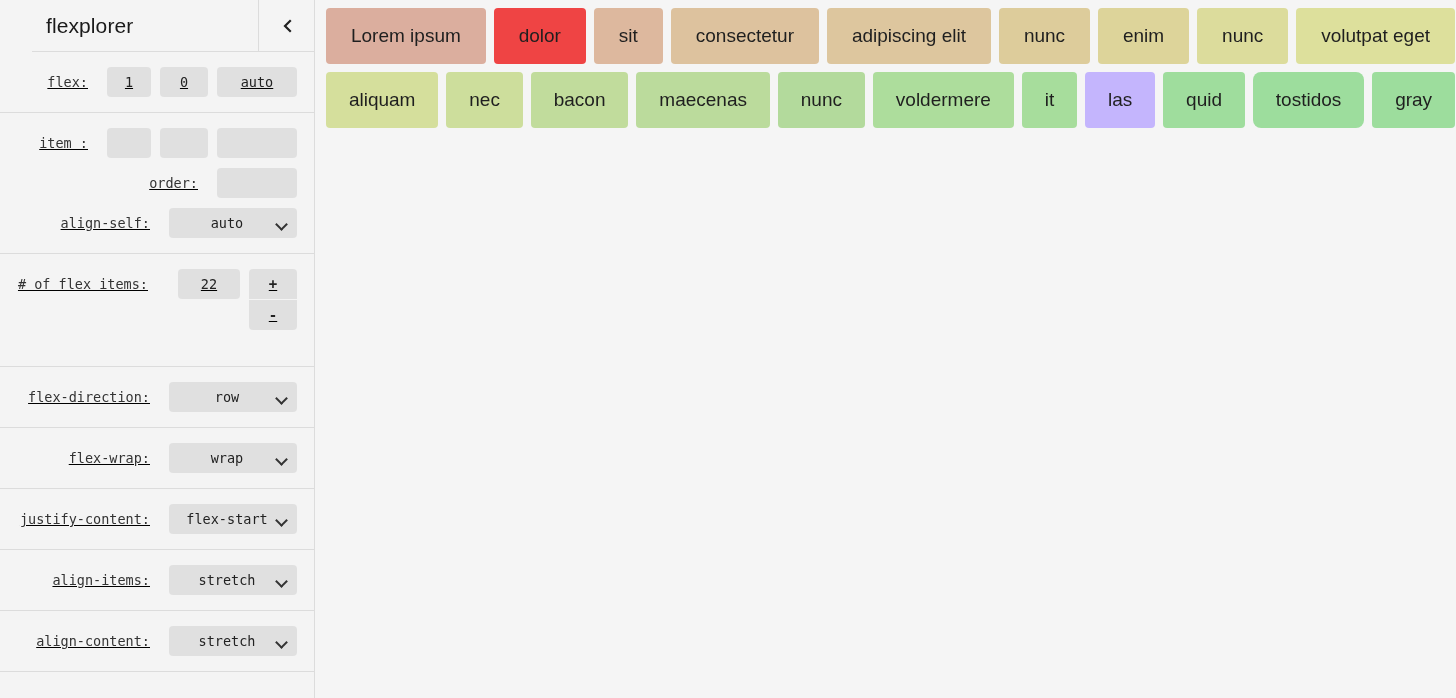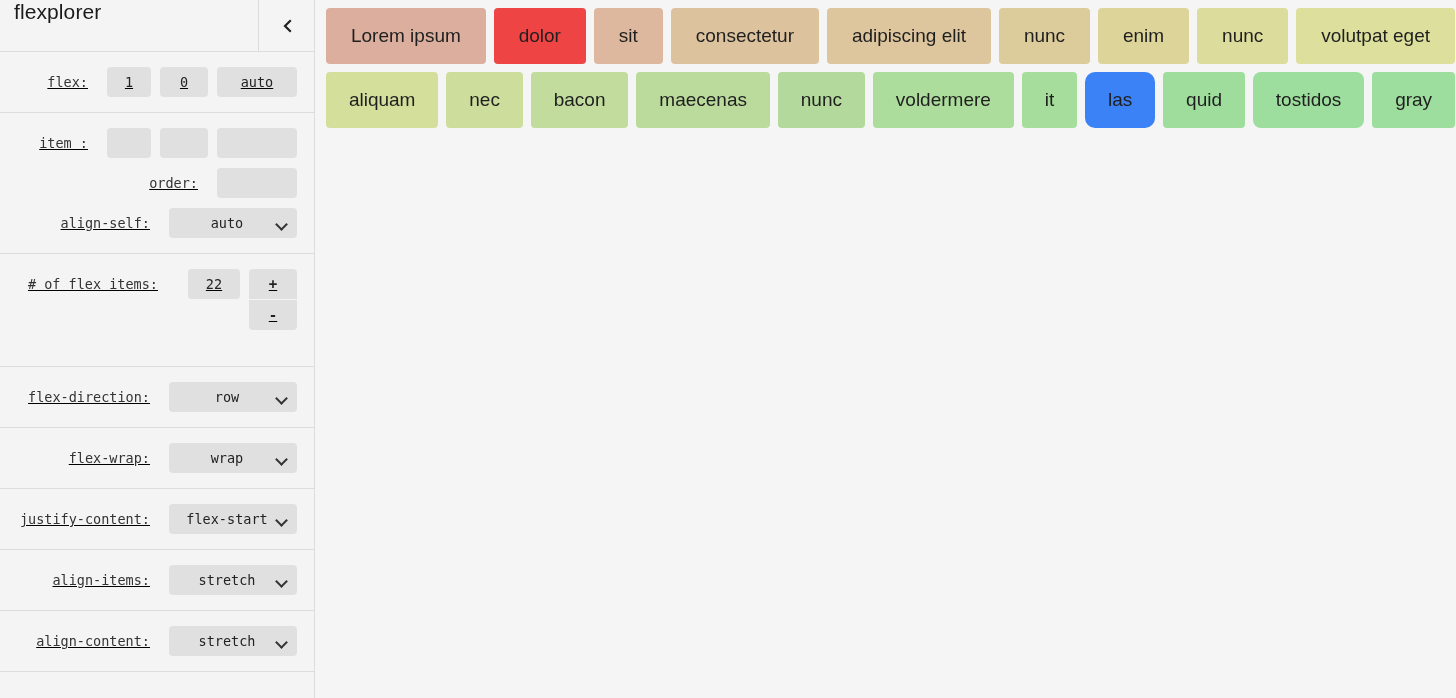--- a/index.html
+++ b/index.html
@@ -25,21 +25,23 @@
     background: #f4f4f4;
     border-right: 1px solid #dcdcdc;
     display: flex;
     flex-direction: column;
     overflow: hidden;
   }
   .sb-header {
     height: 52px;
     min-height: 52px;
     display: flex;
+    align-items: center;
     border-bottom: 1px solid #dcdcdc;
+    margin-left: 32px;
   }
   .sb-title {
     flex: 1;
     padding-left: 14px;
     font-family: "Liberation Sans", sans-serif;
     font-size: 21px;
     color: #1a1a1a;
     letter-spacing: .1px;
   }
   .sb-collapse {
@@ -92,21 +94,21 @@
     font-size: 13.5px;
     color: #222;
     text-align: center;
     outline: none;
     padding: 0;
     margin-left: 9px;
   }
   .fld.w-sm { width: 44px; }
   .fld.w-md { width: 48px; }
   .fld.w-lg { width: 80px; }
-  .fld.w-num { width: 52px; margin-left: 20px; }
+  .fld.w-num { width: 62px; margin-left: 20px; }
 
   .sel {
     -webkit-appearance: none;
     -moz-appearance: none;
     appearance: none;
     background: #e0e0e0;
     border: none;
     border-radius: 4px;
     height: 30px;
     width: 128px;
@@ -315,21 +317,21 @@
         </div>
         <div class="flex-item" style="background: rgb(179, 218, 156);">
           <span>nunc</span>
         </div>
         <div class="flex-item" style="background: rgb(173, 221, 156);">
           <span>voldermere</span>
         </div>
         <div class="flex-item" style="background: rgb(167, 221, 156);">
           <span>it</span>
         </div>
-        <div class="flex-item" style="background: #3b82f6; border-radius: 10px;">
+        <div class="flex-item" style="background: #c4b5fd;">
           <span>las</span>
         </div>
         <div class="flex-item" style="background: rgb(159, 221, 157);">
           <span>quid</span>
         </div>
         <div class="flex-item" style="background: rgb(157, 221, 157); border-radius: 8px;">
           <span>tostidos</span>
         </div>
         <div class="flex-item" style="background: rgb(157, 221, 157);">
           <span>gray</span>

